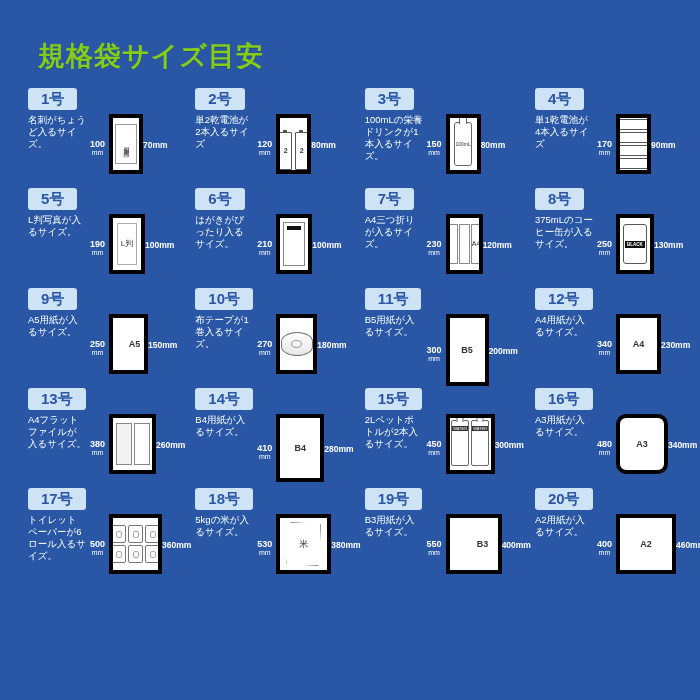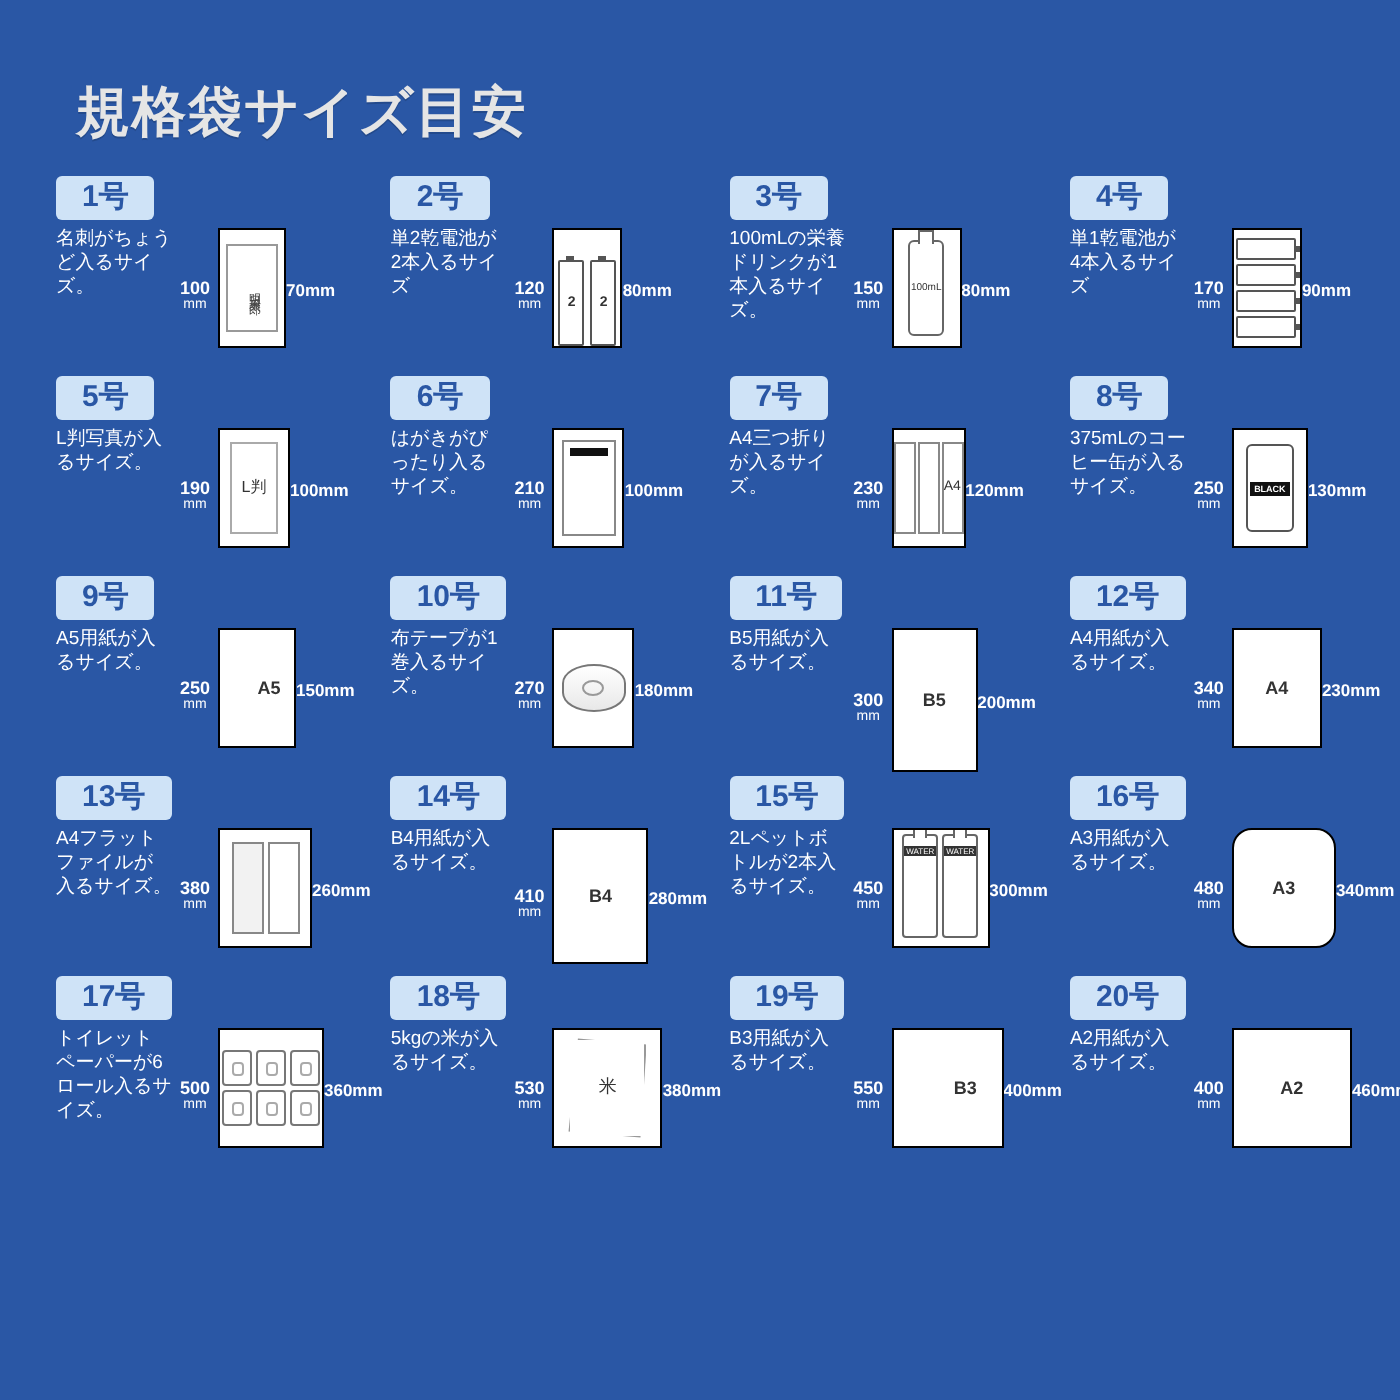--- a/index.html
+++ b/index.html
@@ -9,21 +9,21 @@
     font-family:"Liberation Sans","DejaVu Sans",sans-serif;
     overflow:hidden;
   }
   .page{
     position:relative;
     width:700px;height:700px;
     box-sizing:border-box;
     padding:26px 22px 14px 22px;
   }
   .title{
-    color:#e5e5e5;
+    color:#84cc16;
     font-size:27px;
     font-weight:bold;
     letter-spacing:1px;
     margin:12px 0 14px 16px;
     text-shadow:0 1px 0 rgba(0,0,0,.15);
   }
   .grid{
     display:grid;
     grid-template-columns:repeat(4,1fr);
     gap:8px 4px;
@@ -70,21 +70,21 @@
   .vdim .num{font-size:9px;font-weight:bold;display:block;}
   .vdim .unit{font-size:7px;display:block;}
   .figwrap{
     flex:1 1 auto;
     display:flex;
     flex-direction:row;
     align-items:center;
   }
   .fig{
     background:#ffffff;
-    border:1px solid #000000;
+    border:4px solid #000000;
     position:relative;
     display:flex;
     align-items:center;
     justify-content:center;
     overflow:hidden;
     box-sizing:border-box;
   }
   .figlabel{
     color:#333;
     font-size:9px;

